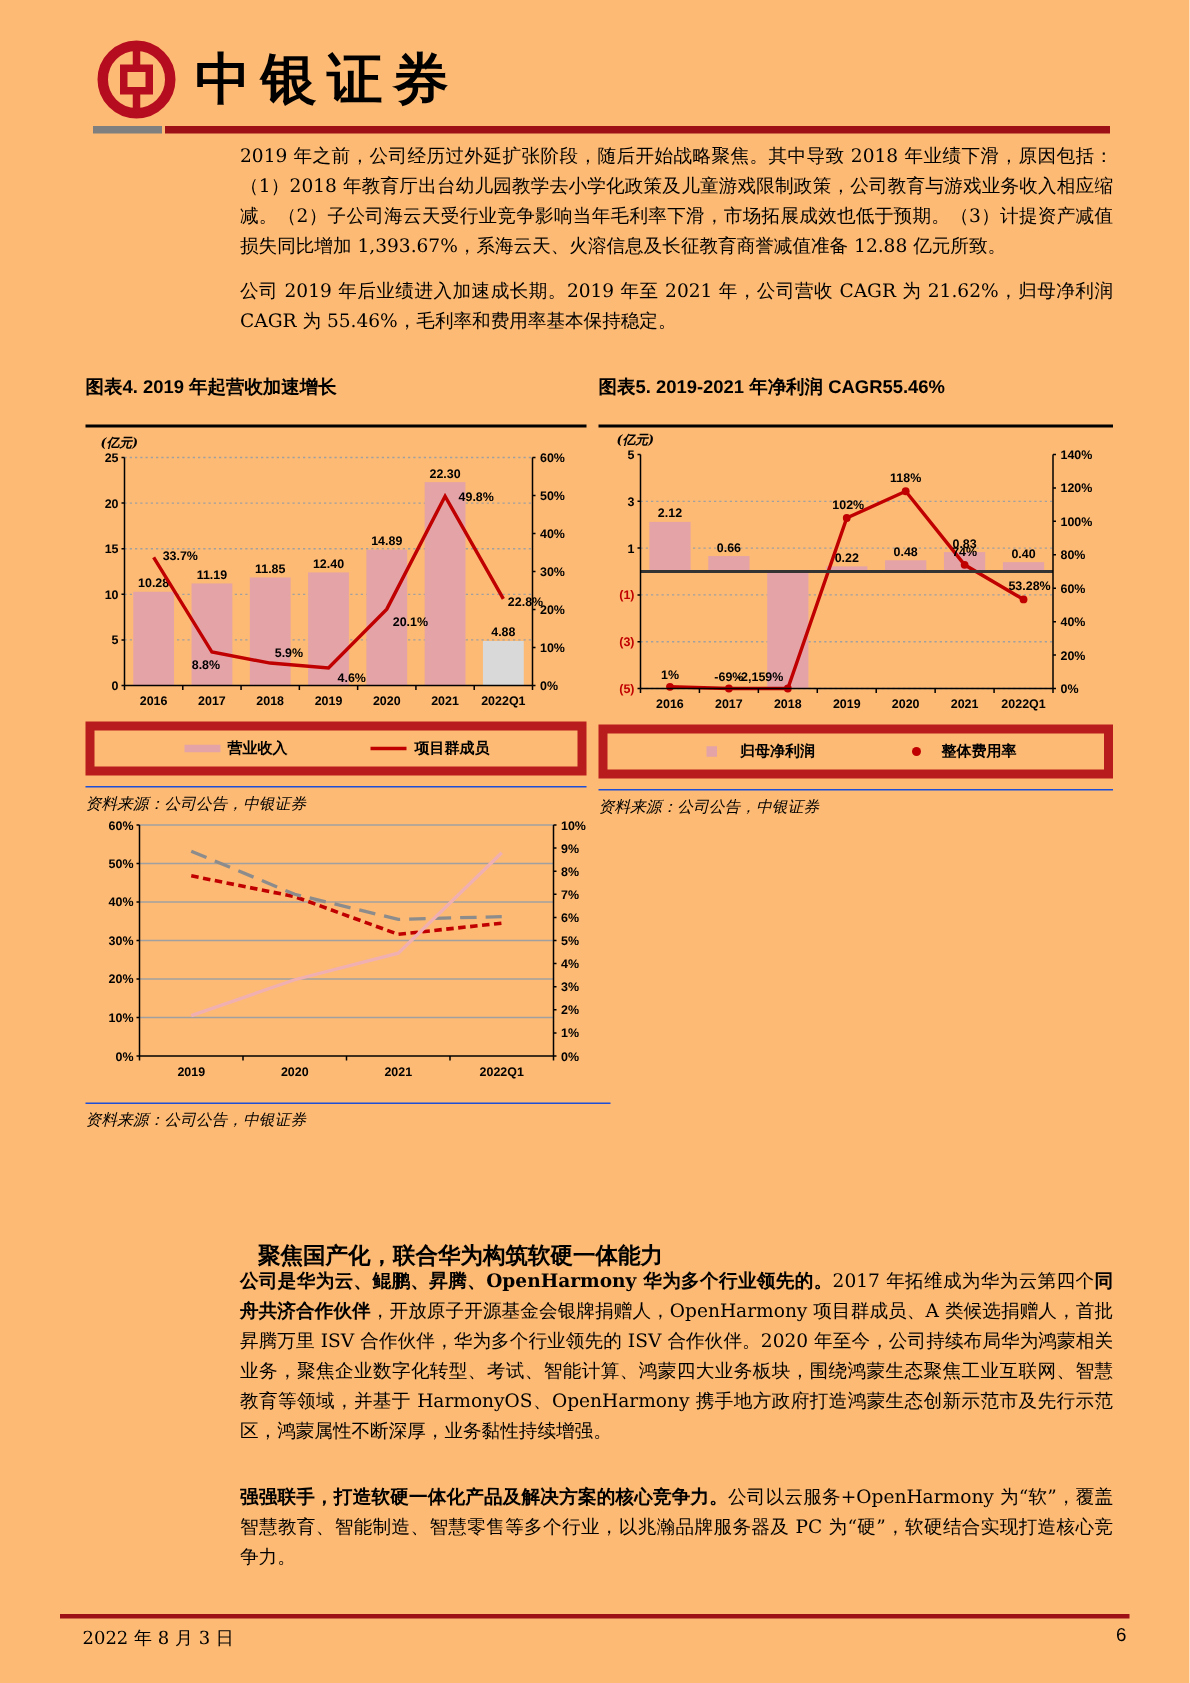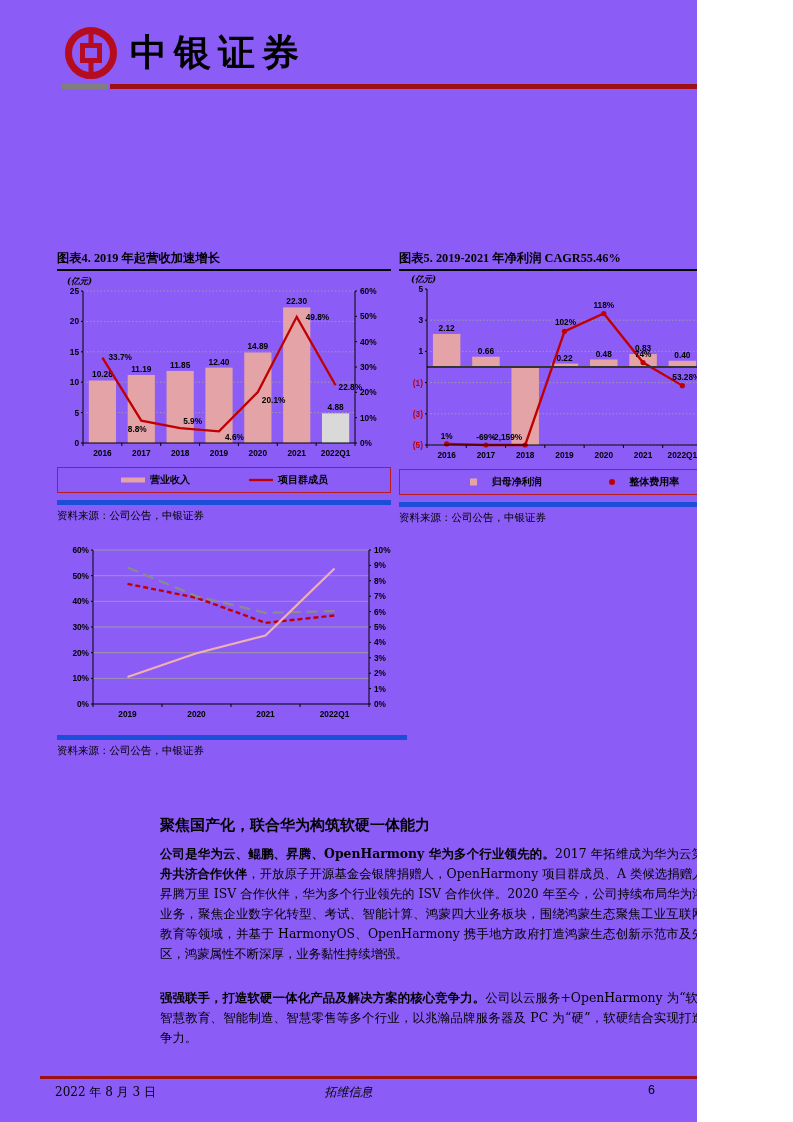--- a/index.html
+++ b/index.html
@@ -1,48 +1,48 @@
 <!DOCTYPE html>
 <html><head>
 <meta charset="utf-8">
 <style>
   html,body{margin:0;padding:0;background:#ffffff;}
-  .page{position:relative;width:697px;height:1122px;background:#8b5cf6;overflow:hidden;
+  .page{position:relative;width:793px;height:1122px;background:#fdba74;overflow:hidden;
         font-family:"DejaVu Serif","Liberation Serif",serif;color:#000;}
   
   .logo{position:absolute;left:64px;top:26px;width:54px;height:54px;}
   .brand{position:absolute;left:130px;top:28px;font-size:37px;font-weight:700;letter-spacing:7px;
          font-family:"DejaVu Serif",serif;}
   .rule-gray{position:absolute;left:62px;top:84px;width:46px;height:5px;background:#7f7f7f;}
   .rule-red{position:absolute;left:110px;top:84px;width:630px;height:5px;background:#9c1016;}
   
   .body-text{position:absolute;left:160px;width:582px;margin:0;font-size:12.4px;line-height:20px;
              text-align:justify;}
   .p1{top:94px;}
   .p2{top:184px;}
   .p3{top:844px;}
   .p4{top:955px;margin-top:33px;}
   .lead{font-weight:700;}
-  .section-heading{position:absolute;left:160px;top:816px;margin:0;font-size:15px;font-weight:700;}
+  .section-heading{position:absolute;left:160px;top:816px;margin:12px;font-size:15px;font-weight:700;}
   
   .figure{position:absolute;}
   .fig4{left:57px;top:250px;width:334px;}
   .fig5{left:399px;top:250px;width:343px;}
   .fig6{left:57px;top:538px;width:350px;}
-  .fig-title{font-family:Liberation Serif, serif;font-weight:700;font-size:12.3px;
-             border-bottom:2px solid #000;padding-bottom:2px;margin-bottom:2px;}
+  .fig-title{font-family:Liberation Sans, sans-serif;font-weight:700;font-size:12.3px;
+             border-bottom:2px solid #000;padding-bottom:16px;margin-bottom:2px;}
   .chart-svg{display:block;width:100%;}
   .chart-svg .tk{font-family:"Liberation Sans",sans-serif;font-size:8.3px;font-weight:700;}
   .chart-svg .dl{font-family:"Liberation Sans",sans-serif;font-size:8.3px;font-weight:700;}
   .chart-svg .unit{font-family:"DejaVu Serif",serif;font-size:8.5px;font-weight:700;font-style:italic;}
-  .legend{border:1px solid #b91c1c;display:flex;justify-content:space-evenly;align-items:flex-end;
+  .legend{border:6px solid #b91c1c;display:flex;justify-content:space-evenly;align-items:flex-end;
           padding:5px 4px;margin-top:2px;}
   .lg-item{display:flex;align-items:center;gap:4px;font-size:10px;font-weight:700;
            font-family:"DejaVu Serif",serif;}
-  .source{font-size:10.5px;border-top:5px solid #1d4ed8;margin-top:7px;padding-top:4px;}
+  .source{font-style:italic;font-size:10.5px;border-top:1px solid #1d4ed8;margin-top:7px;padding-top:4px;}
   
   .footer-rule{position:absolute;left:40px;top:1076px;width:713px;height:3px;background:#9c1016;}
   .footer-date{position:absolute;left:55px;top:1084px;font-size:12px;}
   .footer-center{position:absolute;left:0;right:0;top:1084px;text-align:center;font-size:12px;font-style:italic;}
   .footer-page{position:absolute;right:42px;top:1083px;font-size:12.5px;font-family:"Liberation Sans",sans-serif;}
 </style>
 </head>
 <body>
 
 <div class="page">
@@ -50,20 +50,22 @@
   <svg class="logo" viewBox="0 0 54 54">
     <circle cx="27" cy="27" r="22.5" fill="none" stroke="#b50d1f" stroke-width="7"></circle>
     <rect x="18.5" y="19.5" width="17" height="15" fill="none" stroke="#b50d1f" stroke-width="5"></rect>
     <line x1="27" y1="5" x2="27" y2="19" stroke="#b50d1f" stroke-width="5"></line>
     <line x1="27" y1="35" x2="27" y2="49" stroke="#b50d1f" stroke-width="5"></line>
   </svg>
   <div class="brand">中银证券</div>
   <div class="rule-gray"></div>
   <div class="rule-red"></div>
 
+  <p class="body-text p1">2019 年之前，公司经历过外延扩张阶段，随后开始战略聚焦。其中导致 2018 年业绩下滑，原因包括：（1）2018 年教育厅出台幼儿园教学去小学化政策及儿童游戏限制政策，公司教育与游戏业务收入相应缩减。（2）子公司海云天受行业竞争影响当年毛利率下滑，市场拓展成效也低于预期。（3）计提资产减值损失同比增加 1,393.67%，系海云天、火溶信息及长征教育商誉减值准备 12.88 亿元所致。</p>
+  <p class="body-text p2">公司 2019 年后业绩进入加速成长期。2019 年至 2021 年，公司营收 CAGR 为 21.62%，归母净利润 CAGR 为 55.46%，毛利率和费用率基本保持稳定。</p>
 
   <div class="figure fig4">
     <div class="fig-title">图表4. 2019 年起营收加速增长</div>
     <svg id="svg-chart4" class="chart-svg" viewBox="0 0 334 192">
         <line x1="26" x2="298" y1="139.60000000000002" y2="139.60000000000002" stroke="#a0a0a0" stroke-width="0.9" stroke-dasharray="1.5,2"></line>
         <line x1="26" x2="298" y1="109.2" y2="109.2" stroke="#a0a0a0" stroke-width="0.9" stroke-dasharray="1.5,2"></line>
         <line x1="26" x2="298" y1="78.80000000000001" y2="78.80000000000001" stroke="#a0a0a0" stroke-width="0.9" stroke-dasharray="1.5,2"></line>
         <line x1="26" x2="298" y1="48.400000000000006" y2="48.400000000000006" stroke="#a0a0a0" stroke-width="0.9" stroke-dasharray="1.5,2"></line>
         <line x1="26" x2="298" y1="18" y2="18" stroke="#a0a0a0" stroke-width="0.9" stroke-dasharray="1.5,2"></line>
         <rect x="31.828571428571433" y="107.4976" width="27.199999999999996" height="62.502399999999994" fill="#e4a3a7"></rect>
@@ -317,16 +319,15 @@
   </div>
 
   <h2 class="section-heading">聚焦国产化，联合华为构筑软硬一体能力</h2>
 
   <p class="body-text p3"><span class="lead">公司是华为云、鲲鹏、昇腾、OpenHarmony 华为多个行业领先的。</span><span>2017 年拓维成为华为云第四个</span><span class="lead">同舟共济合作伙伴</span><span>，开放原子开源基金会银牌捐赠人，OpenHarmony 项目群成员、A 类候选捐赠人，首批昇腾万里 ISV 合作伙伴，华为多个行业领先的 ISV 合作伙伴。2020 年至今，公司持续布局华为鸿蒙相关业务，聚焦企业数字化转型、考试、智能计算、鸿蒙四大业务板块，围绕鸿蒙生态聚焦工业互联网、智慧教育等领域，并基于 HarmonyOS、OpenHarmony 携手地方政府打造鸿蒙生态创新示范市及先行示范区，鸿蒙属性不断深厚，业务黏性持续增强。</span></p>
 
   <p class="body-text p4"><span class="lead">强强联手，打造软硬一体化产品及解决方案的核心竞争力。</span><span>公司以云服务+OpenHarmony 为“软”，覆盖智慧教育、智能制造、智慧零售等多个行业，以兆瀚品牌服务器及 PC 为“硬”，软硬结合实现打造核心竞争力。</span></p>
 
   <div class="footer-rule"></div>
   <div class="footer-date">2022 年 8 月 3 日</div>
-  <div class="footer-center">拓维信息</div>
   <div class="footer-page">6</div>
 
 </div>
 
 </body></html>

